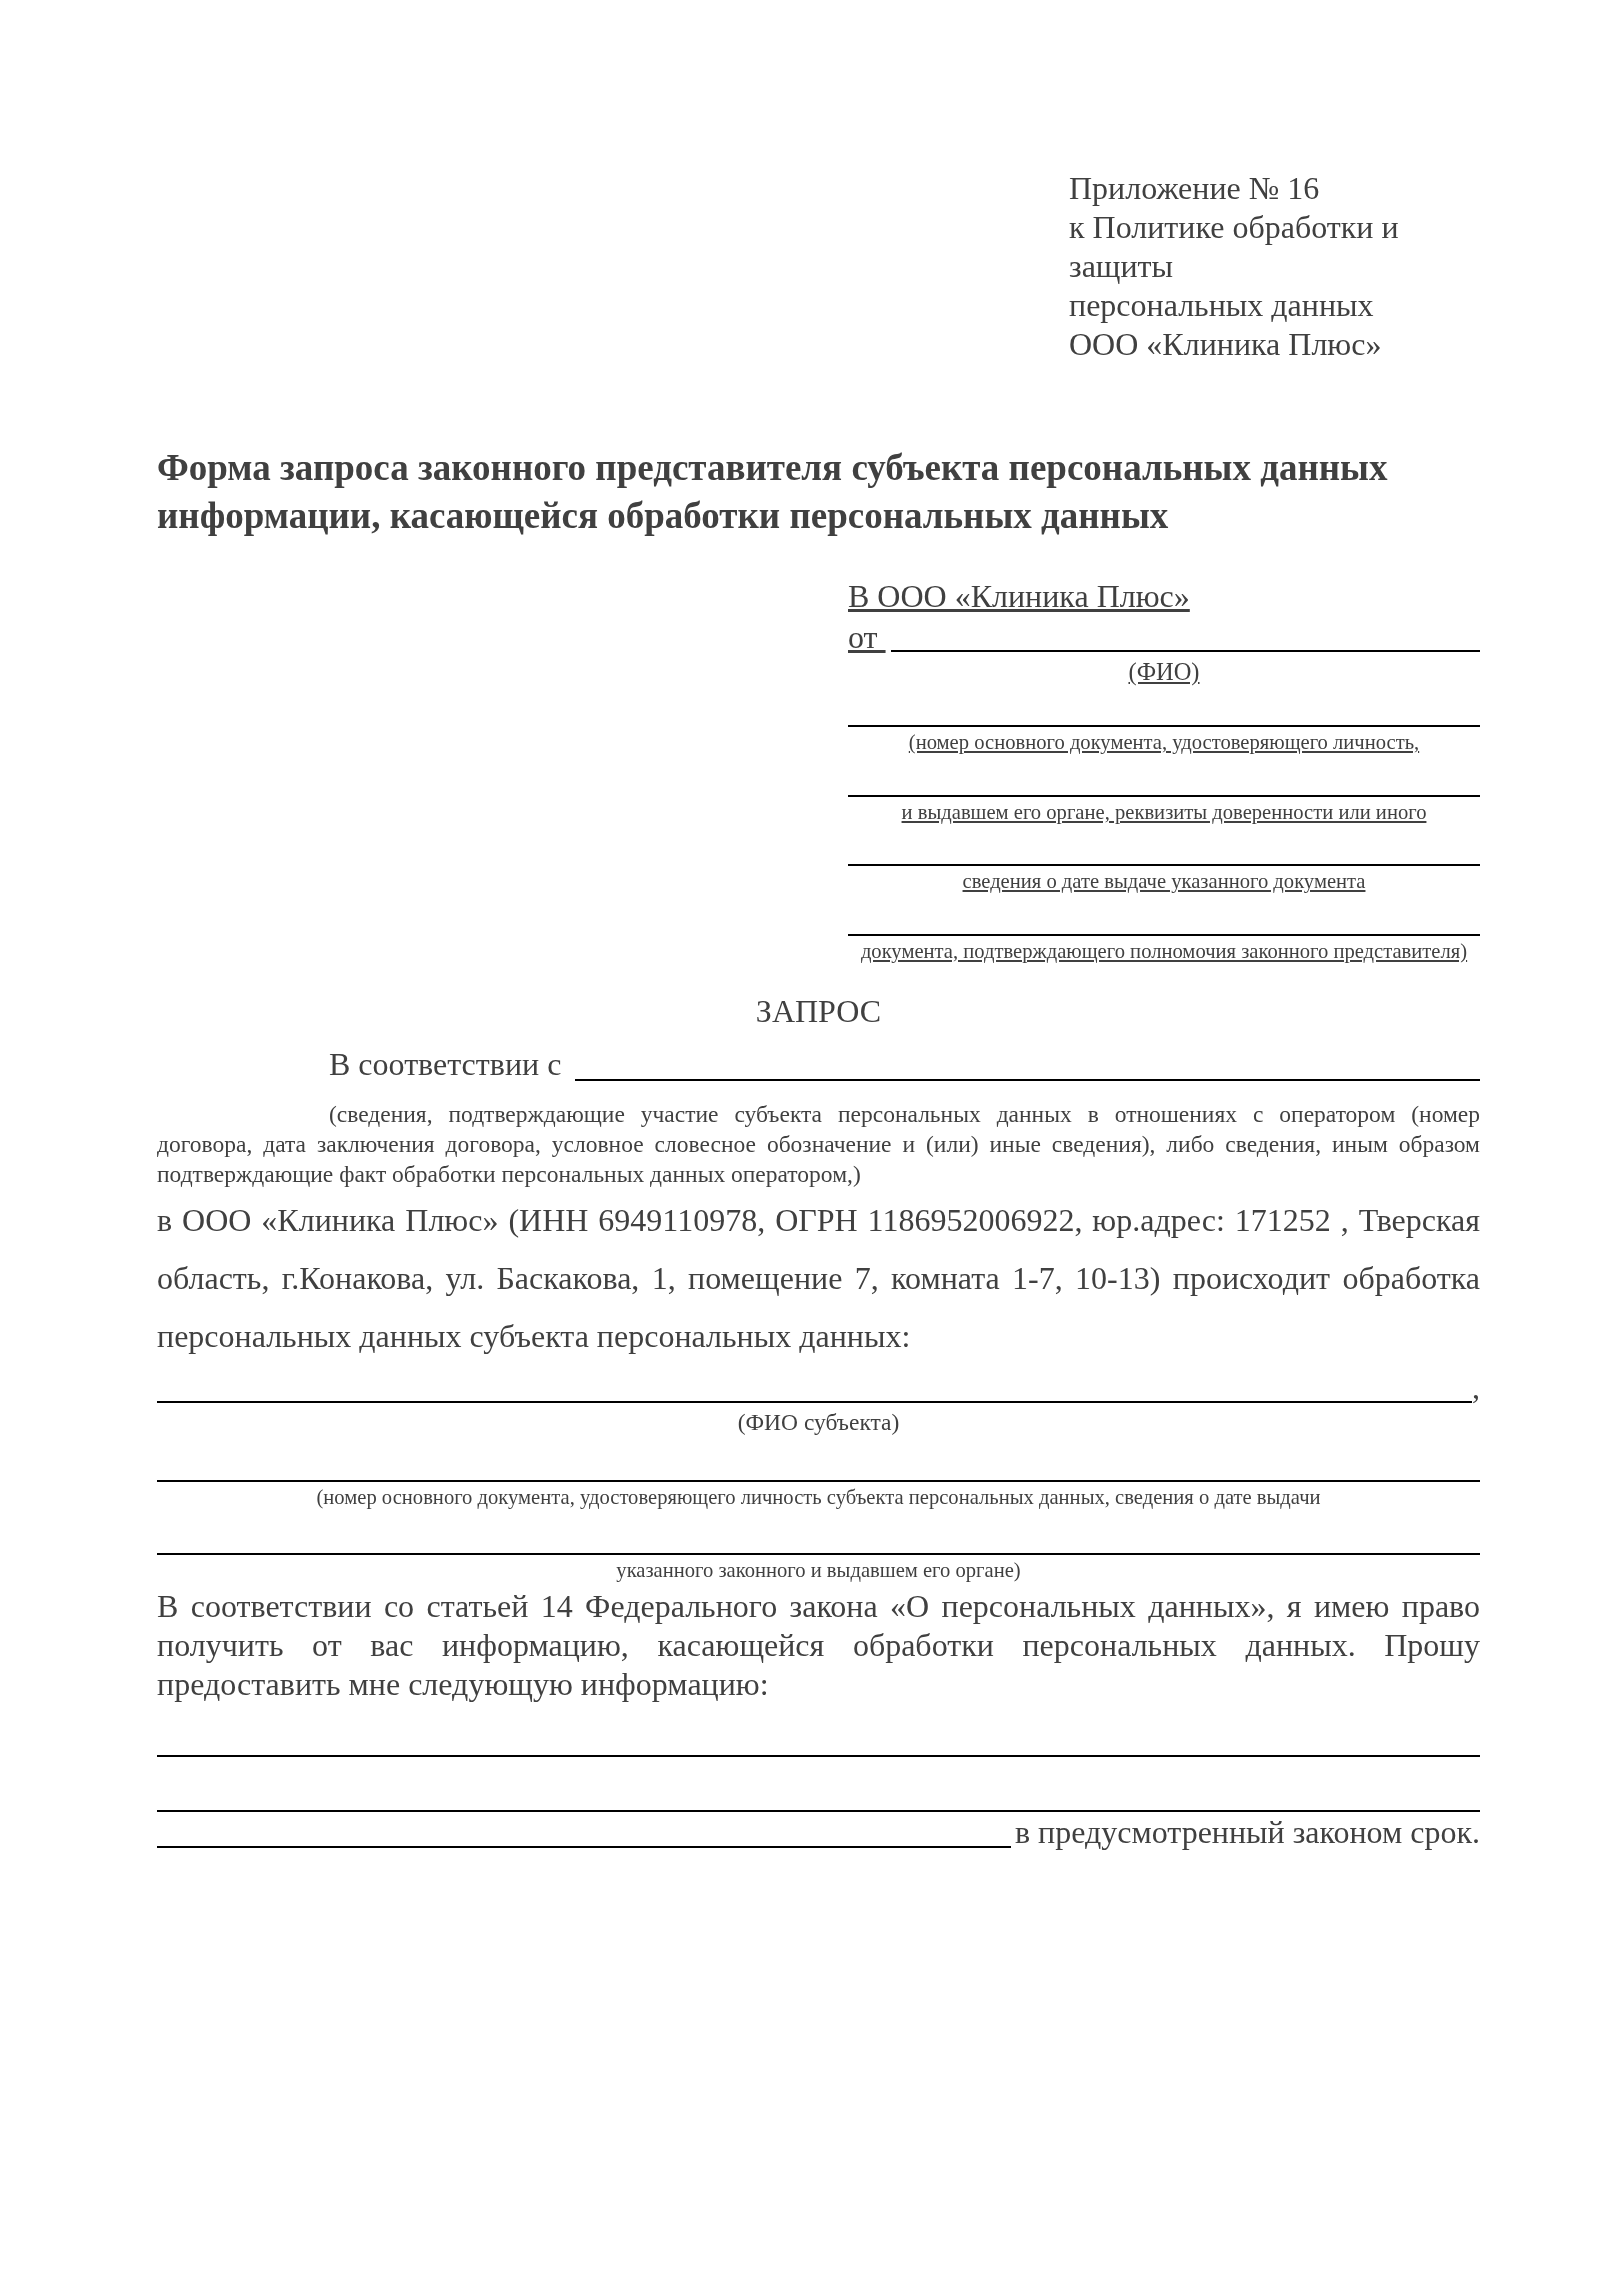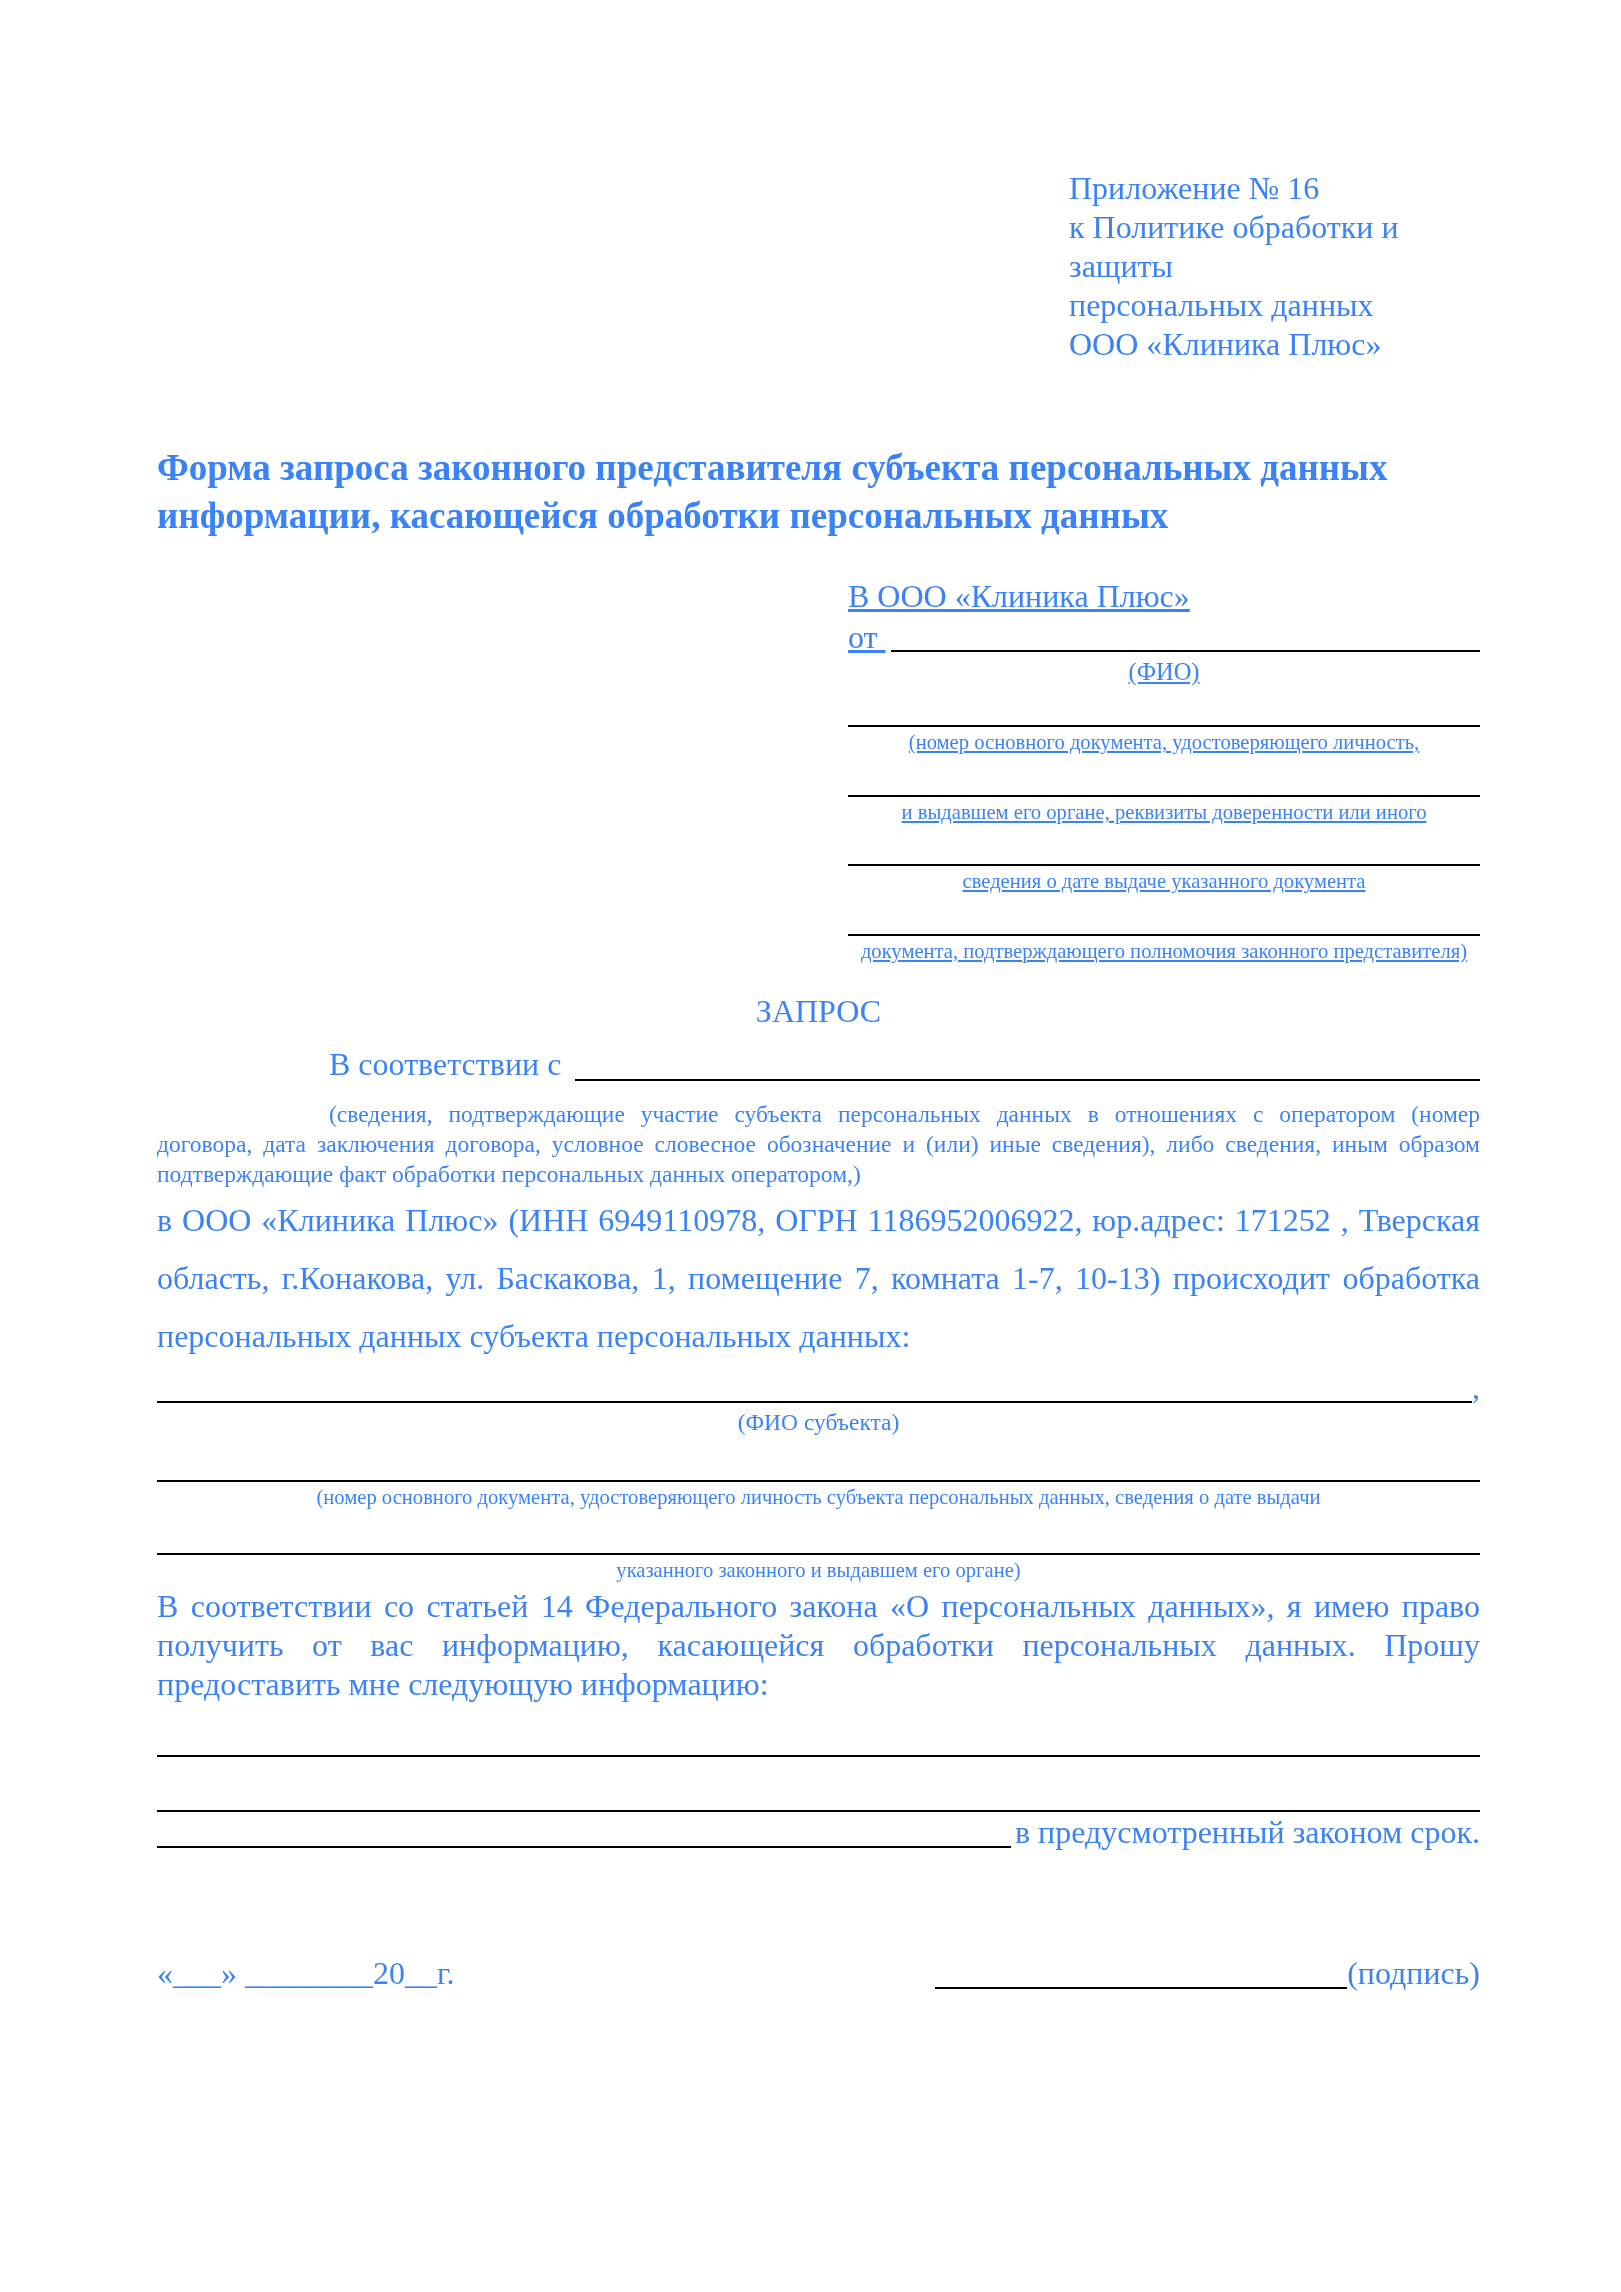--- a/index.html
+++ b/index.html
@@ -1,19 +1,19 @@
 <!DOCTYPE html>
 <html><head>
 <meta charset="utf-8">
 <style>
   html,body{margin:0;padding:0;background:#ffffff;}
   .page{
     position:relative;
     width:1621px;height:2293px;
-    background:#ffffff;color:#3b82f6;
+    background:#ffffff;color:#404040;
     font-family:"Liberation Serif","DejaVu Serif",serif;
     font-size:32px;
     box-sizing:border-box;
     padding:169px 141px 0 157px;
     overflow:hidden;
   }
   .header-right{margin-left:912px;line-height:39px;}
   .title{text-align:left;font-weight:bold;font-size:37px;line-height:48px;margin-top:80px;}
   .addressee{width:632px;margin-left:691px;margin-top:35px;text-decoration:underline;}
   .to-line{line-height:43px;}
@@ -119,22 +119,15 @@
   <div class="law-par">В соответствии со статьей 14 Федерального закона «О персональных данных», я имею право получить от вас информацию, касающейся обработки персональных данных. Прошу предоставить мне следующую информацию:</div>
 
   <div class="uline blankline1"></div>
   <div class="uline blankline2"></div>
 
   <div class="resp-line2">
     <span class="fill"></span>
     <span class="suffix">в предусмотренный законом срок.</span>
   </div>
 
-  <div class="footer-row">
-    <div>«___» ________20__г.</div>
-    <div class="sig">
-      <span class="sig-line"></span>
-      <span>(подпись)</span>
-    </div>
-  </div>
 
 </div>
 
 
 </body></html>

